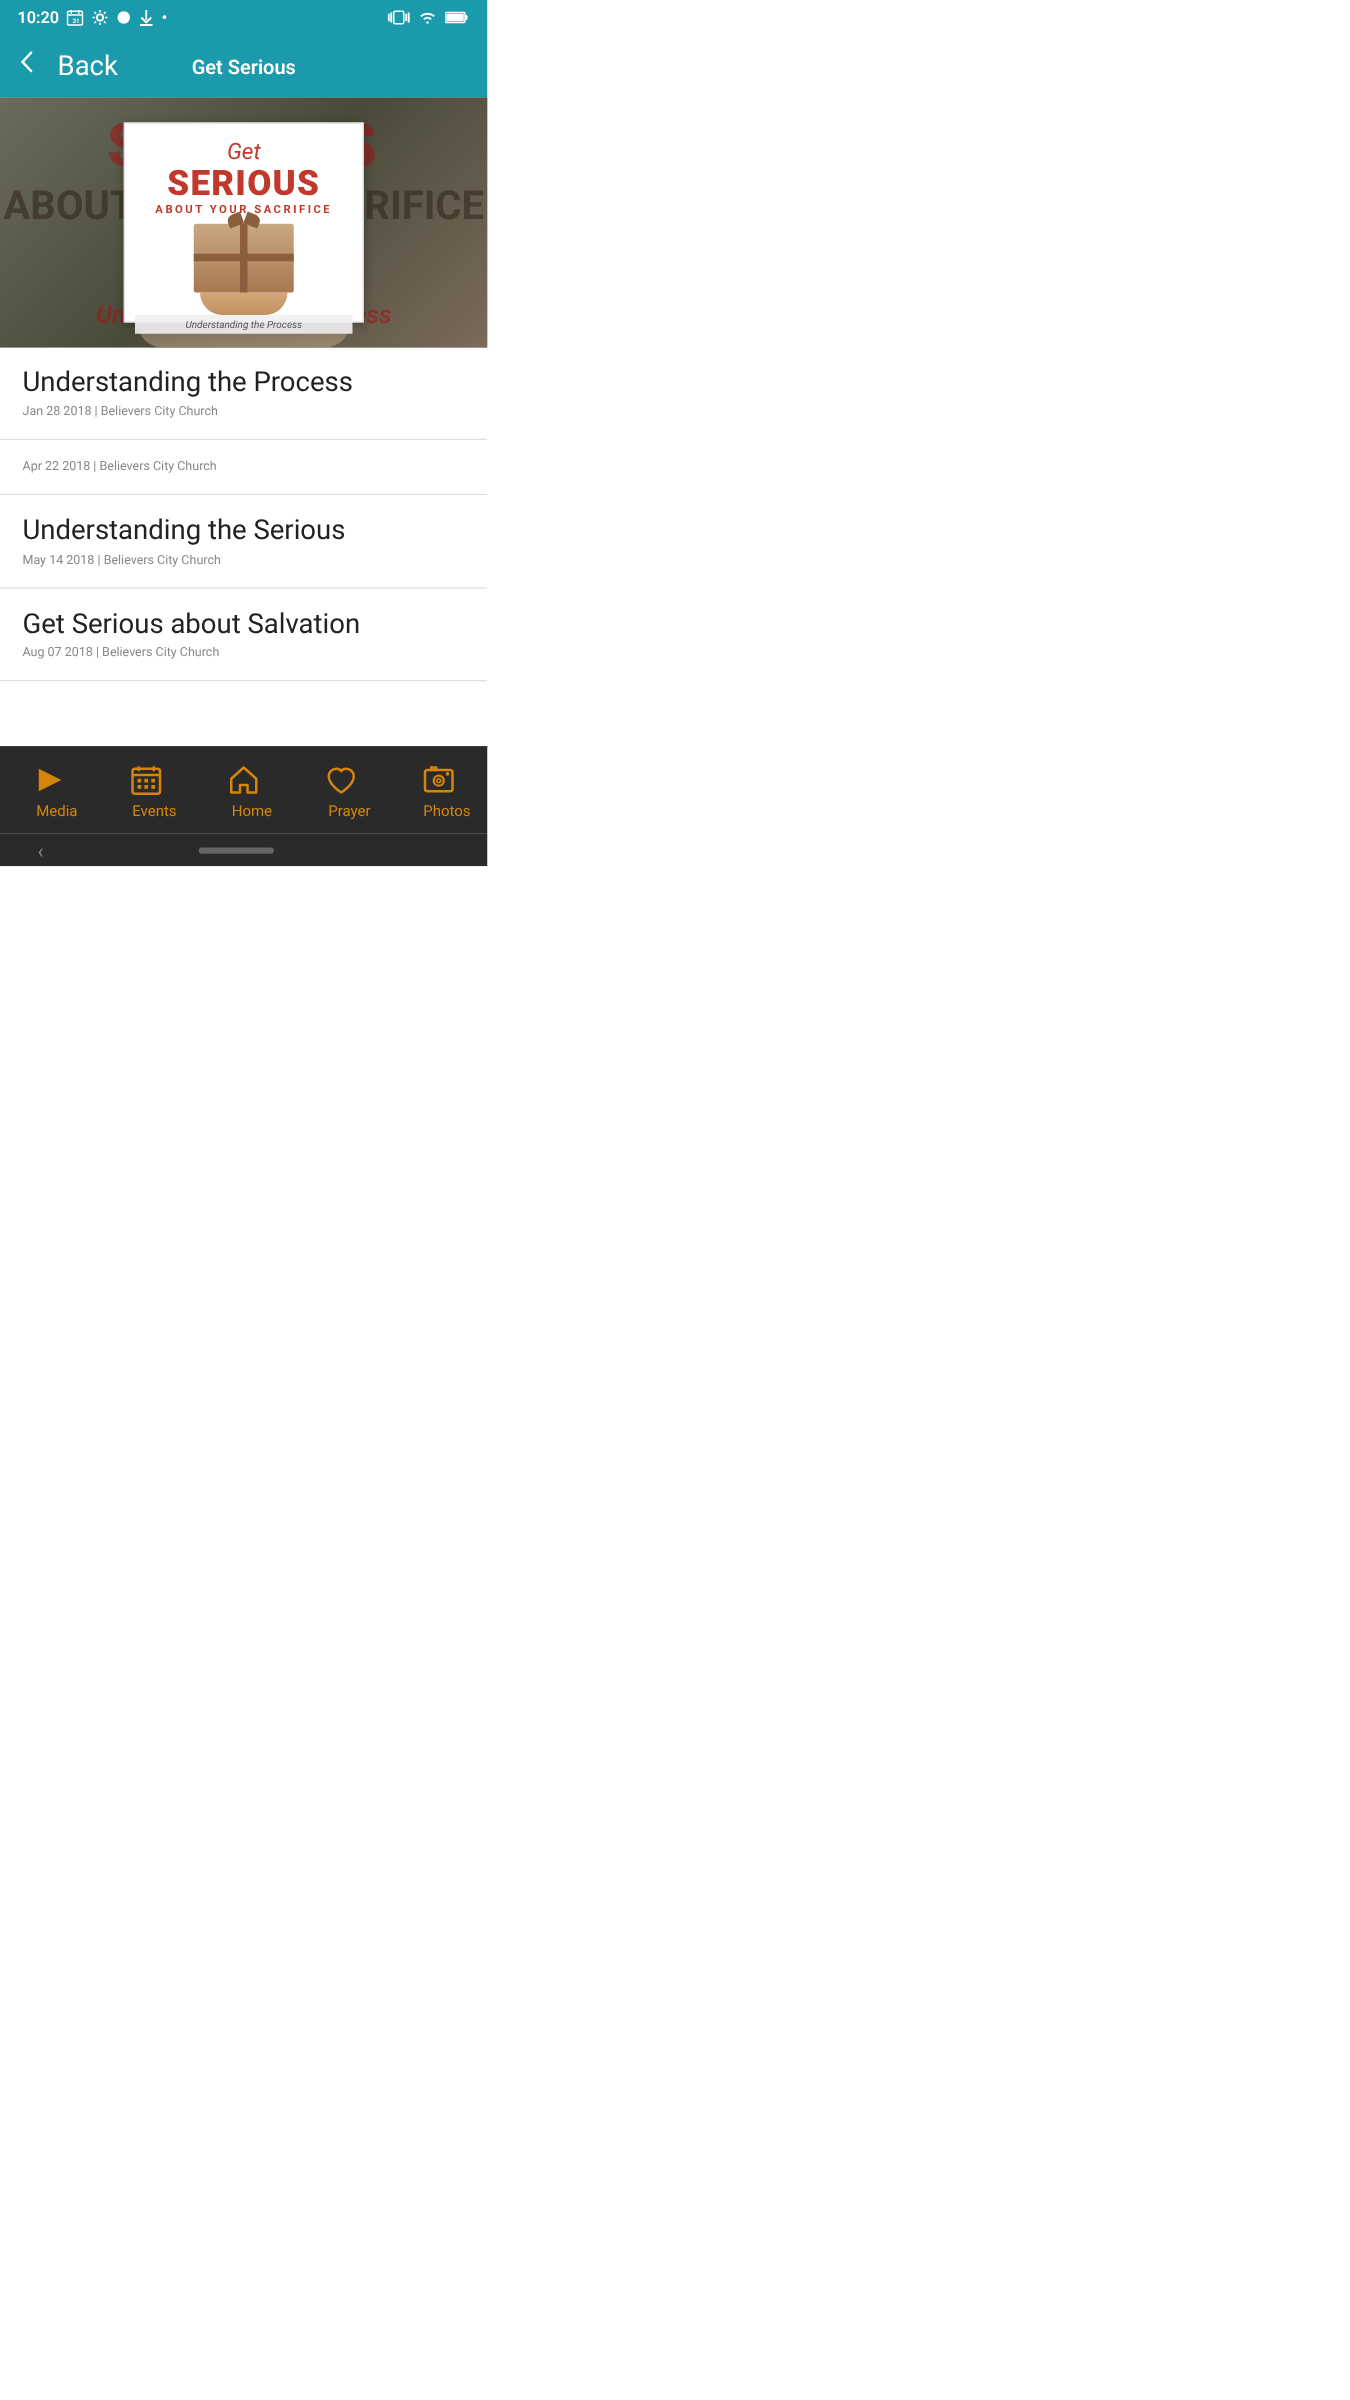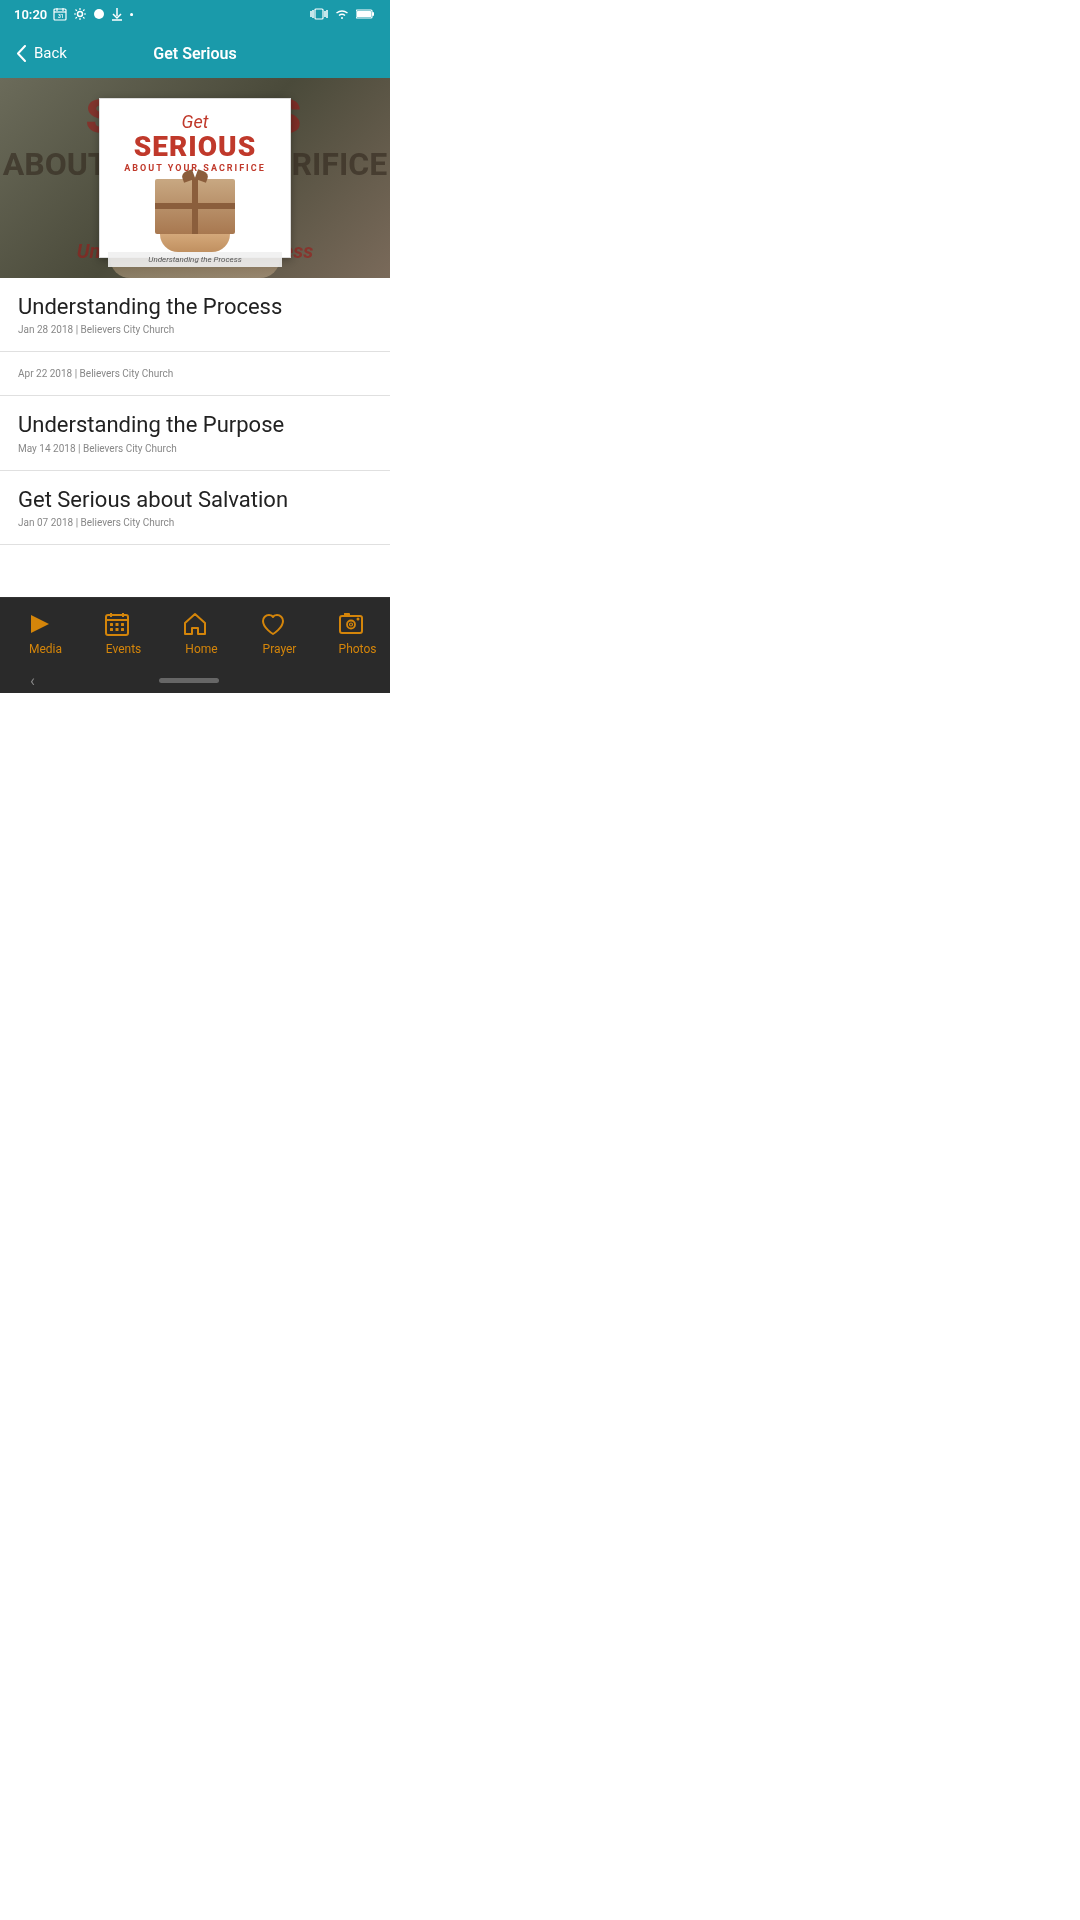--- a/index.html
+++ b/index.html
@@ -37,24 +37,24 @@
       color: #fff;
       display: flex;
       align-items: center;
       padding: 10px 16px;
       height: 50px;
       position: relative;
     }
 
     .back-btn {
       display: flex;
-      align-items: flex-end;
-      gap: 8px;
+      align-items: flex-start;
+      gap: 20px;
       color: #fff;
-      font-size: 15px;
+      font-size: 22px;
       cursor: pointer;
       position: absolute;
       left: 16px;
     }
 
     .header-title {
       color: #fff;
       font-size: 16px;
       font-weight: 600;
       width: 100%;
@@ -353,26 +353,26 @@
 
 <div class="sermon-list">
   <div class="sermon-item">
     <div class="sermon-title">Understanding the Process</div>
     <div class="sermon-meta">Jan 28 2018 | Believers City Church</div>
   </div>
   <div class="sermon-item">
     <div class="sermon-meta">Apr 22 2018 | Believers City Church</div>
   </div>
   <div class="sermon-item">
-    <div class="sermon-title">Understanding the Purpose</div>
+    <div class="sermon-title">Understanding the Serious</div>
     <div class="sermon-meta">May 14 2018 | Believers City Church</div>
   </div>
   <div class="sermon-item">
     <div class="sermon-title">Get Serious about Salvation</div>
-    <div class="sermon-meta">Jan 07 2018 | Believers City Church</div>
+    <div class="sermon-meta">Aug 07 2018 | Believers City Church</div>
   </div>
 </div>
 
 <div class="bottom-nav">
 
   <div class="nav-item">
     <div class="nav-icon">
       <svg width="28" height="28" viewBox="0 0 28 28">
         <polygon points="6,5 24,14 6,23" fill="#d4850a"></polygon>
       </svg>

